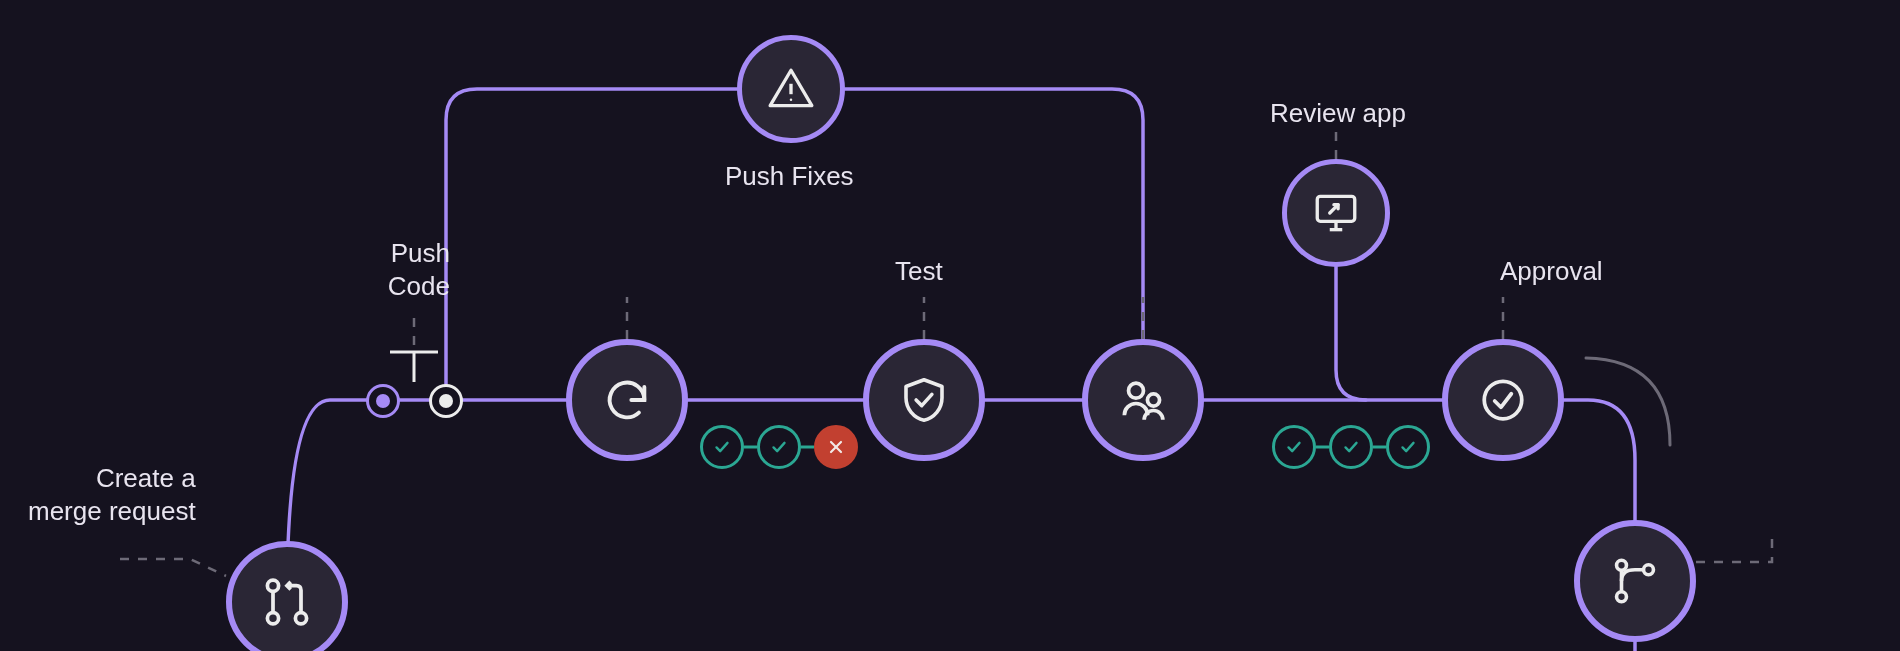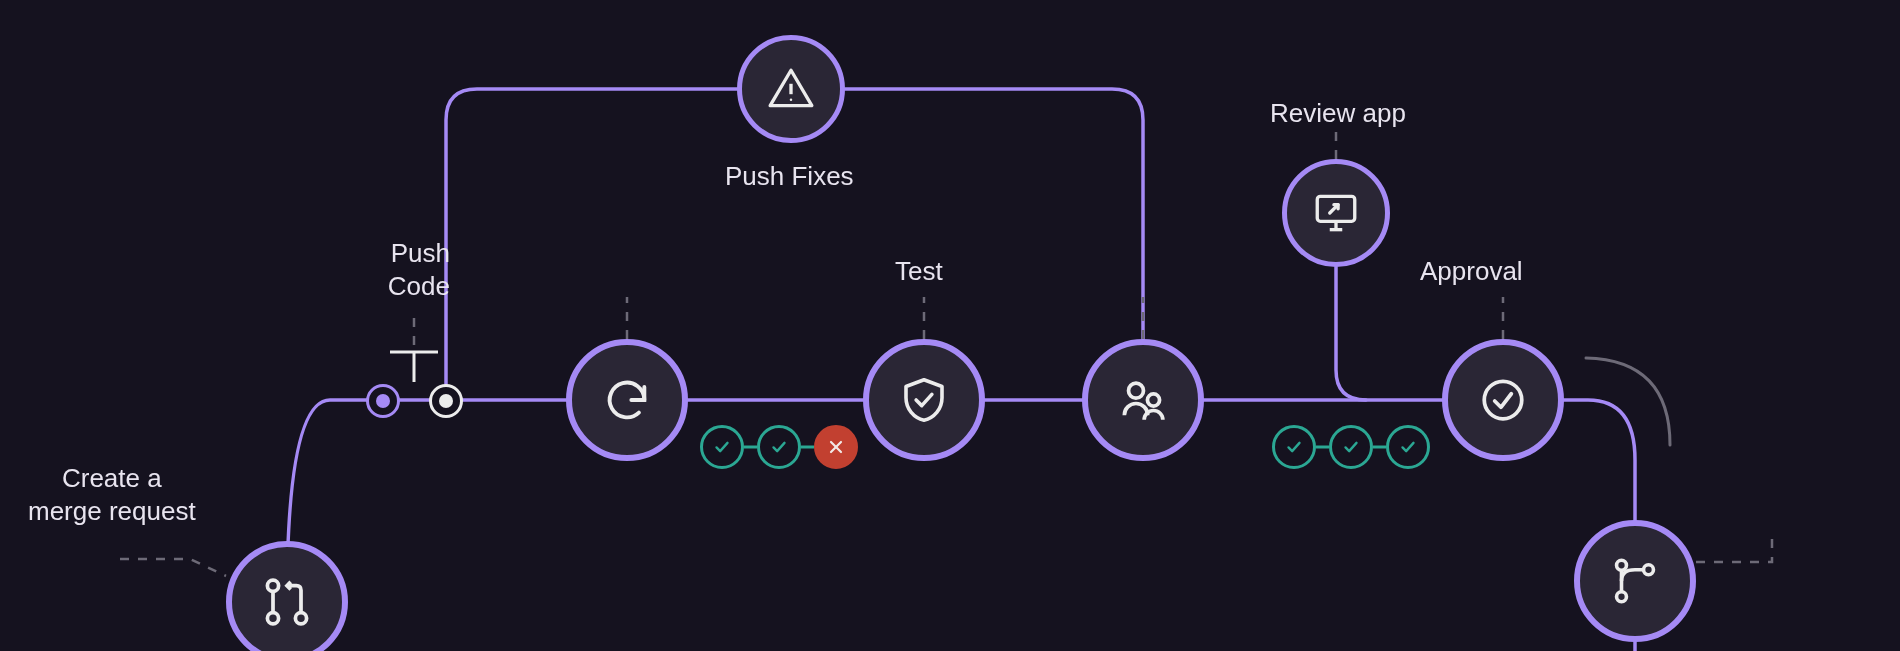--- a/index.html
+++ b/index.html
@@ -259,28 +259,28 @@
     <svg width="22" height="22" viewBox="0 0 24 24" fill="none" stroke="currentColor" stroke-width="2.6" stroke-linecap="round" stroke-linejoin="round">
         <polyline points="6,12.5 10,16.5 18,7.5"></polyline>
       </svg>
   </div>
   <div class="status-pill ok" style="left:1386px;top:425px">
     <svg width="22" height="22" viewBox="0 0 24 24" fill="none" stroke="currentColor" stroke-width="2.6" stroke-linecap="round" stroke-linejoin="round">
         <polyline points="6,12.5 10,16.5 18,7.5"></polyline>
       </svg>
   </div>
 
-  <div class="label multi" style="left:28px;top:462px;text-align:center">Create a<br>merge request</div>
+  <div class="label multi" style="left:28px;top:462px;text-align:right">Create a<br>merge request</div>
 
   <div class="label multi" style="left:380px;top:237px;width:70px">Push<br>Code</div>
 
 
   <div class="label" style="left:895px;top:255px">Test</div>
 
   <div class="label" style="left:725px;top:160px">Push Fixes</div>
 
 
   <div class="label" style="left:1270px;top:97px">Review app</div>
 
-  <div class="label" style="left:1420px;top:255px">Approval</div>
+  <div class="label" style="left:1500px;top:255px">Approval</div>
 
 
 </div>
 
 </body></html>

